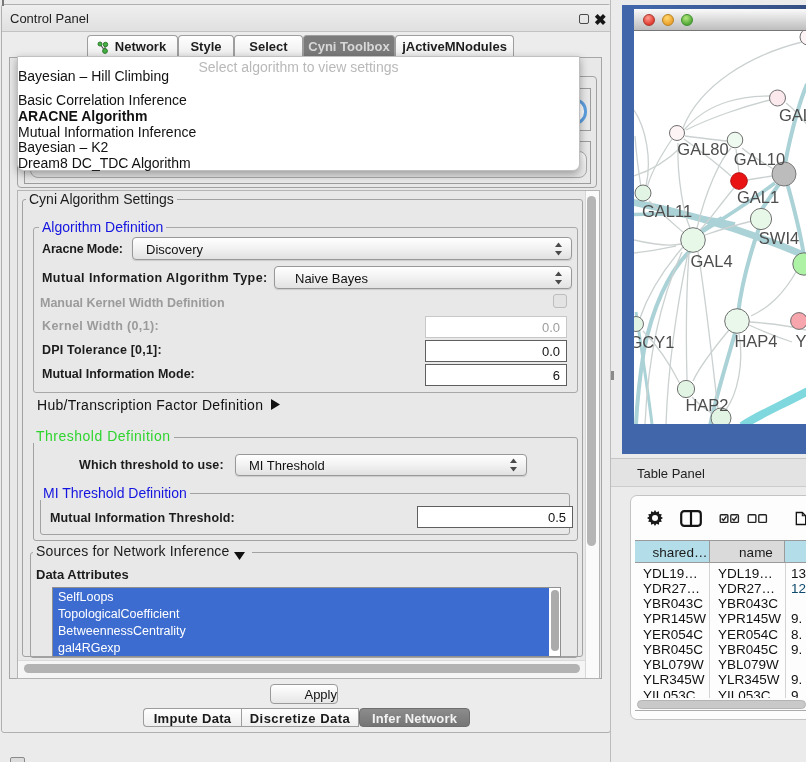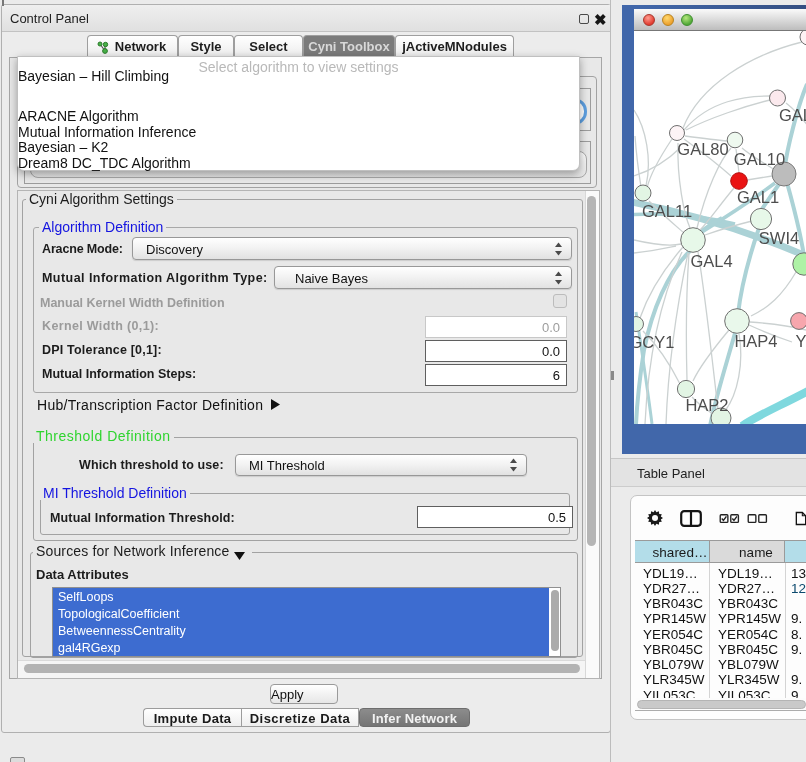--- a/index.html
+++ b/index.html
@@ -88,21 +88,21 @@
 <div class="lbl glbl" style="left:42px;top:319px;letter-spacing:0.35px">Kernel Width (0,1):</div>
 <div class="tf" style="left:425px;top:316px;width:142px;height:22px;border:1px solid #c8c8c8">
       <span style="color:#9d9d9d">0.0</span>
     </div>
 
 <div class="lbl" style="left:42px;top:343px;letter-spacing:0.2px">DPI Tolerance [0,1]:</div>
 <div class="tf" style="left:425px;top:340px;width:142px;height:22px;border:1.5px solid #5f5f5f">
       <span>0.0</span>
     </div>
 
-<div class="lbl" style="left:42px;top:367px">Mutual Information Steps:</div>
+<div class="lbl" style="left:42px;top:367px">Mutual Information Mode:</div>
 <div class="tf" style="left:425px;top:364px;width:142px;height:22px;border:1.5px solid #5f5f5f">
       <span>6</span>
     </div>
 
 <div class="abs" style="left:37px;top:397px;font:14px 'Liberation Sans',sans-serif;color:#111;letter-spacing:0.3px">Hub/Transcription Factor Definition</div>
 <svg class="abs" style="left:270px;top:398px" width="11" height="13" viewBox="0 0 11 13">
       <path d="M1 1 L10 6.5 L1 12 Z" fill="#111"></path>
     </svg>
 
 <div class="grp" style="left:33px;top:437px;width:545px;height:104px"></div>
@@ -133,32 +133,33 @@
 <div class="lbl" style="left:36px;top:567px;font-size:13px">Data Attributes</div>
 
 <div class="abs" style="left:52px;top:587px;width:509px;height:70px;background:#fff;border:1px solid #909090"></div>
 <div class="abs" style="left:53px;top:588px;width:496px;height:68px;background:#3d6cd0"></div>
 <div class="litem" style="left:58px;top:590px">SelfLoops</div>
 <div class="litem" style="left:58px;top:607px">TopologicalCoefficient</div>
 <div class="litem" style="left:58px;top:624px">BetweennessCentrality</div>
 <div class="litem" style="left:58px;top:641px">gal4RGexp</div>
 <div class="abs" style="left:551px;top:590px;width:8px;height:61px;background:#ababab;border-radius:4px"></div>
 
-<div class="abs" style="left:270px;top:684px;width:68px;height:20px;background:linear-gradient(#ffffff,#e6e6e6);border:1px solid #9a9a9a;border-radius:4px;font:13px 'Liberation Sans',sans-serif;text-align:left;line-height:19px;color:#111">Apply</div>
+<div class="abs" style="left:270px;top:684px;width:68px;height:20px;background:linear-gradient(#ffffff,#e6e6e6);border:1px solid #9a9a9a;border-radius:4px;font:13px 'Liberation Sans',sans-serif;text-align:right;line-height:19px;color:#111">Apply</div>
 
 <div class="btab" style="left:143px;width:98px;background:linear-gradient(#ffffff,#eeeeee);border:1px solid #9c9c9c;border-right:none;border-radius:4px 0 0 4px;letter-spacing:0.3px">Impute Data</div>
 <div class="btab" style="left:241px;width:118px;background:linear-gradient(#ffffff,#eeeeee);border:1px solid #9c9c9c;letter-spacing:0.5px">Discretize Data</div>
 <div class="btab" style="left:359px;width:111px;background:linear-gradient(#8c8c8c,#757575);border:1px solid #6e6e6e;border-radius:4px;color:#f2f2f2;letter-spacing:0.15px">Infer Network</div>
 
 <div class="abs" style="left:10px;top:757px;width:15px;height:10px;background:#dcdcdc;border:1px solid #8a8a8a;border-radius:2px"></div>
 
 <div class="abs" style="left:17px;top:56px;width:563px;height:115px;background:#ffffff;border:1px solid #c0c0c0;border-radius:0 0 7px 7px;box-shadow:0 3px 8px rgba(0,0,0,.35);z-index:40"></div>
 <div class="abs" style="left:17px;top:59px;width:563px;text-align:center;font:14px 'Liberation Sans',sans-serif;color:#b9b9b9;z-index:41">Select algorithm to view settings</div>
 <div class="pitem" style="top:69px;z-index:41">Bayesian – Hill Climbing</div>
-<div class="pitem" style="top:109px;z-index:41;font-weight:normal">ARACNE Algorithm</div>
+<div class="pitem" style="top:93px;z-index:41">Basic Correlation Inference</div>
+<div class="pitem" style="top:109px;z-index:41;font-weight:bold">ARACNE Algorithm</div>
 <div class="pitem" style="top:125px;z-index:41">Mutual Information Inference</div>
 <div class="pitem" style="top:140px;z-index:41">Bayesian – K2</div>
 <div class="pitem" style="top:156px;z-index:41">Dream8 DC_TDC Algorithm</div>
 
 <div class="abs" style="left:611px;top:371px;width:3px;height:9px;background:#8a8a8a"></div>
 <div class="abs" style="left:610px;top:0px;width:1px;height:762px;background:#bcbcbc"></div>
 
 <div class="abs" style="left:622px;top:5px;width:184px;height:449px;background:linear-gradient(to top right,#4167aa 55%,#354f82)"></div>
 <div class="abs" style="left:634px;top:9px;width:172px;height:22px;background:linear-gradient(#fafafa,#bdbdbd);border-bottom:1px solid #777"></div>
 <div class="abs" style="left:643px;top:14px;width:12px;height:12px;border-radius:50%;background:radial-gradient(circle at 40% 30%,#ff9c90,#e23c30 70%);border:1px solid #a8372c"></div>

